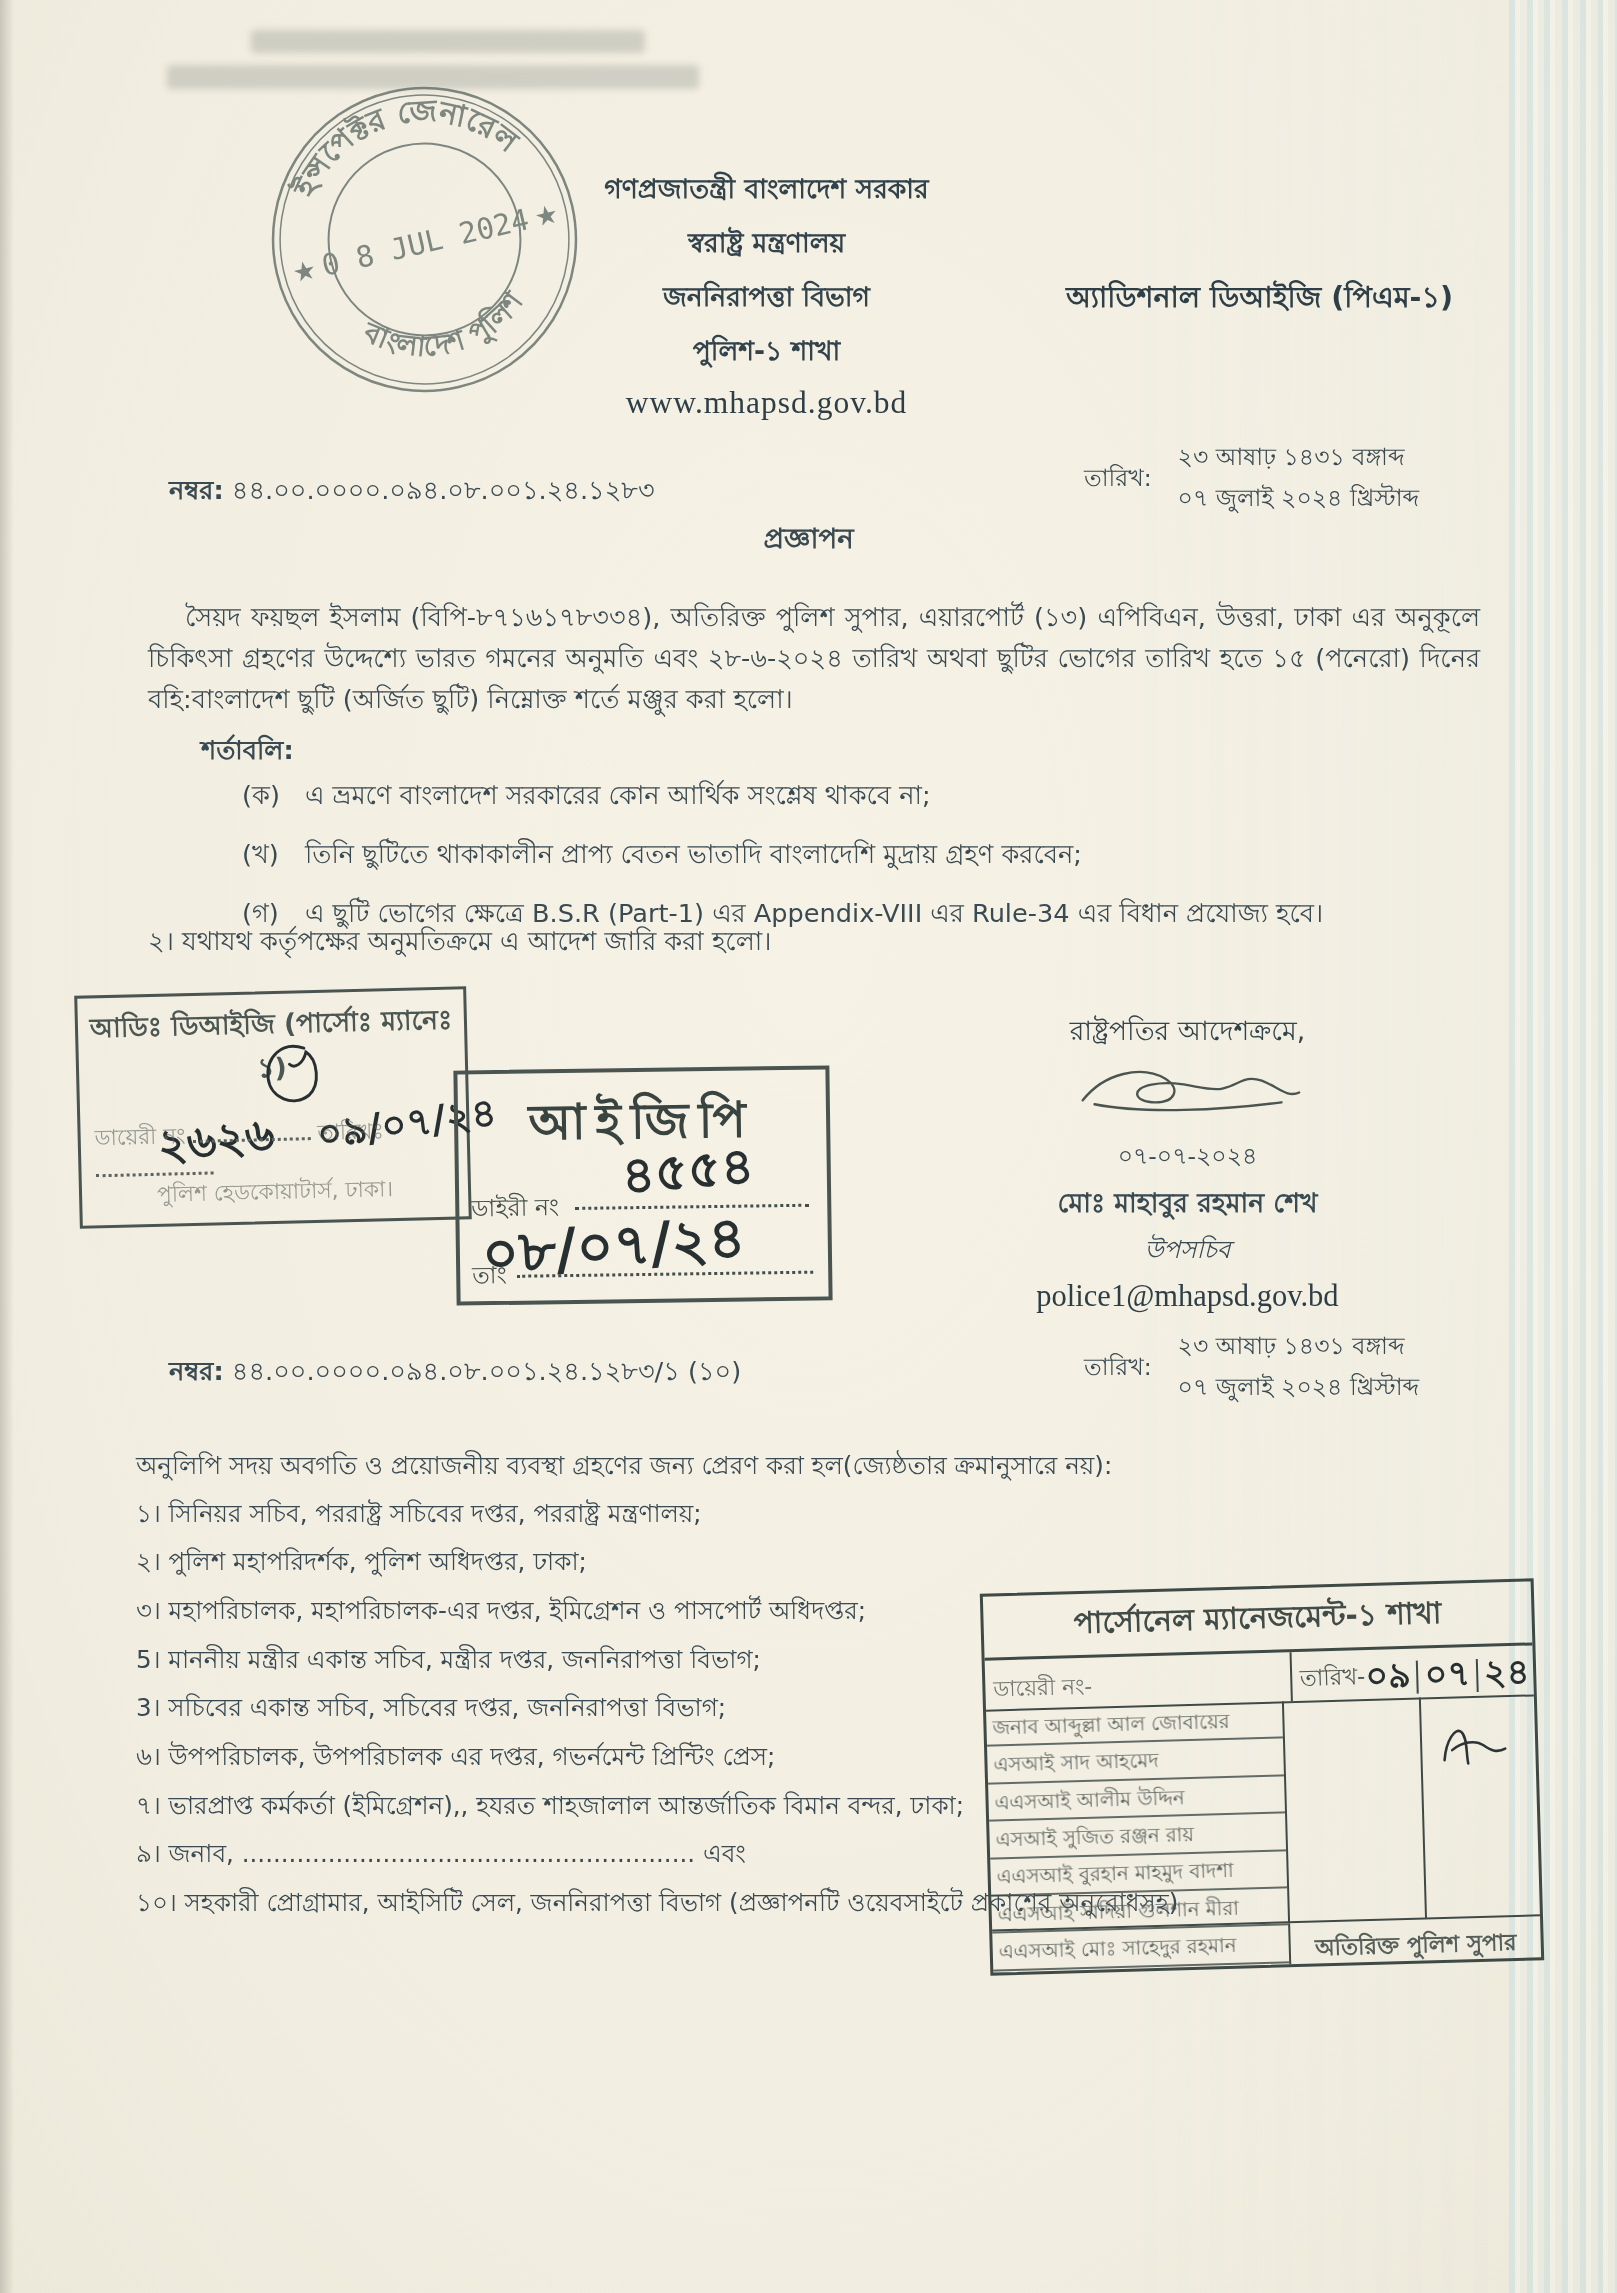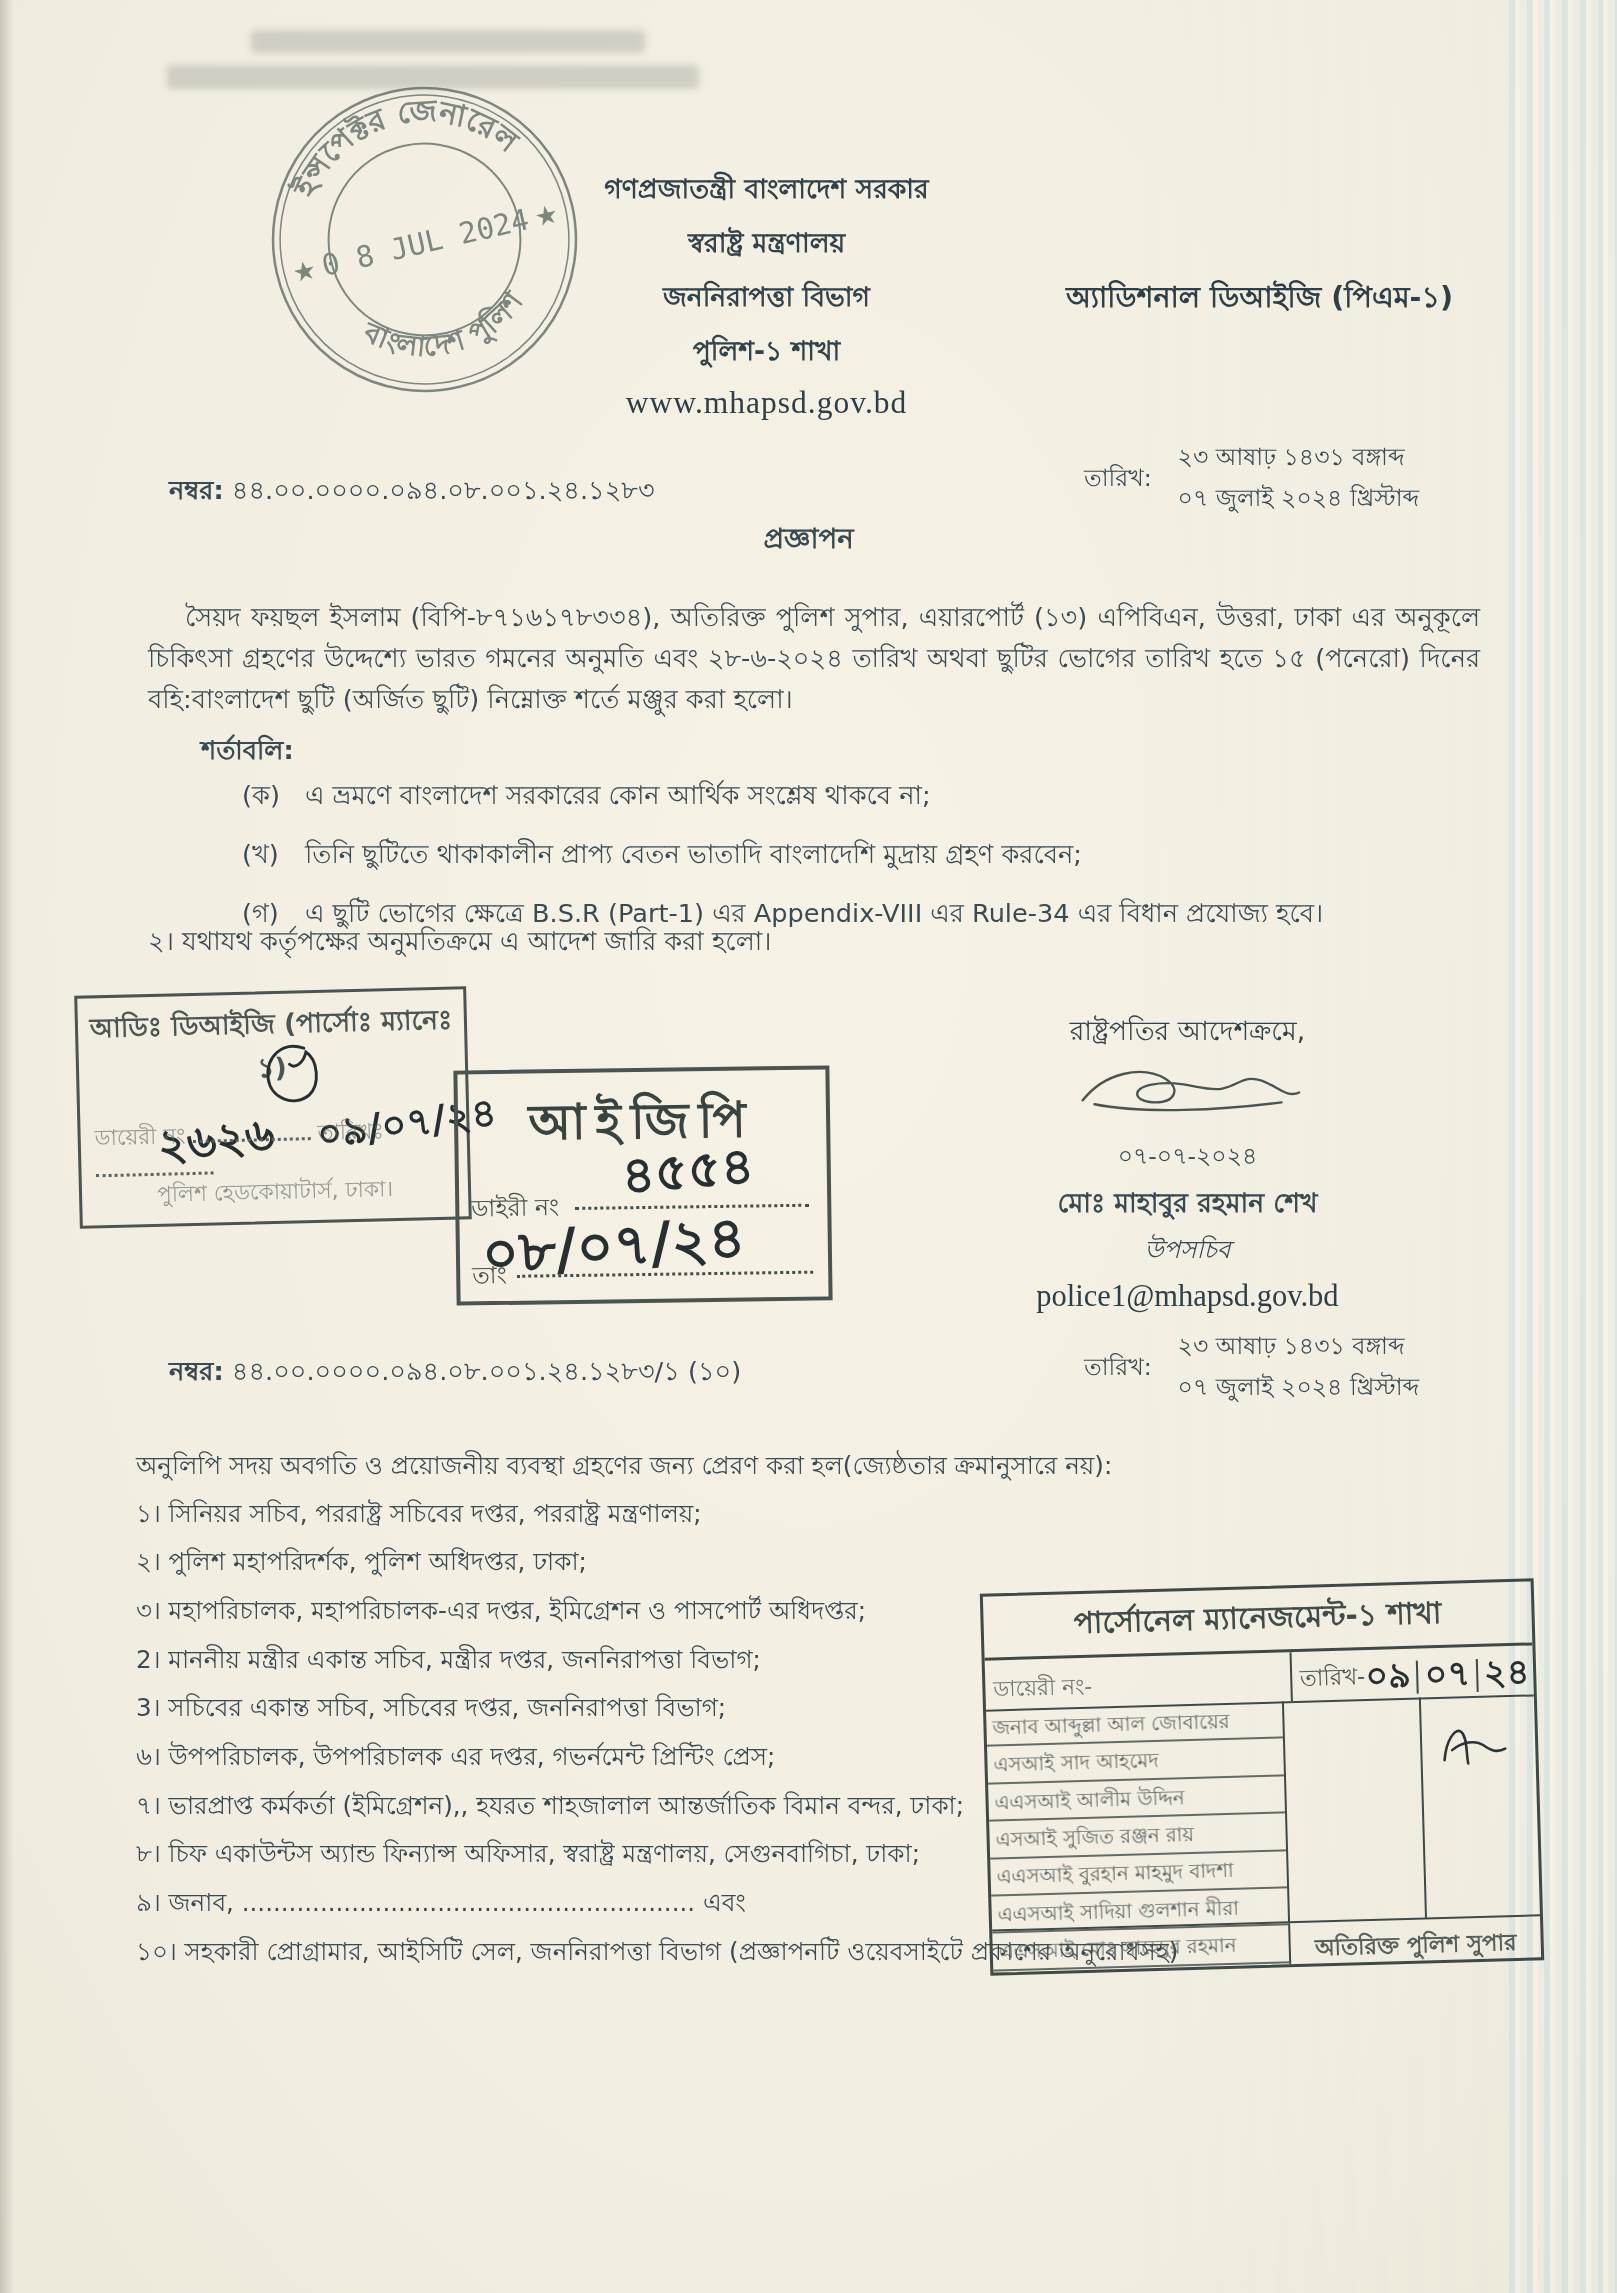--- a/index.html
+++ b/index.html
@@ -207,25 +207,24 @@
       <div>২৩ আষাঢ় ১৪৩১ বঙ্গাব্দ</div>
       <div>০৭ জুলাই ২০২৪ খ্রিস্টাব্দ</div>
     </div>
   </div>
 
   <div class="abs dist">
     <div class="intro">অনুলিপি সদয় অবগতি ও প্রয়োজনীয় ব্যবস্থা গ্রহণের জন্য প্রেরণ করা হল(জ্যেষ্ঠতার ক্রমানুসারে নয়):</div>
     <div class="it">১। সিনিয়র সচিব, পররাষ্ট্র সচিবের দপ্তর, পররাষ্ট্র মন্ত্রণালয়;</div>
     <div class="it">২। পুলিশ মহাপরিদর্শক, পুলিশ অধিদপ্তর, ঢাকা;</div>
     <div class="it">৩। মহাপরিচালক, মহাপরিচালক-এর দপ্তর, ইমিগ্রেশন ও পাসপোর্ট অধিদপ্তর;</div>
-    <div class="it">2। মাননীয় মন্ত্রীর একান্ত সচিব, মন্ত্রীর দপ্তর, জননিরাপত্তা বিভাগ;</div>
+    <div class="it">5। মাননীয় মন্ত্রীর একান্ত সচিব, মন্ত্রীর দপ্তর, জননিরাপত্তা বিভাগ;</div>
     <div class="it">3। সচিবের একান্ত সচিব, সচিবের দপ্তর, জননিরাপত্তা বিভাগ;</div>
     <div class="it">৬। উপপরিচালক, উপপরিচালক এর দপ্তর, গভর্নমেন্ট প্রিন্টিং প্রেস;</div>
     <div class="it">৭। ভারপ্রাপ্ত কর্মকর্তা (ইমিগ্রেশন),, হযরত শাহজালাল আন্তর্জাতিক বিমান বন্দর, ঢাকা;</div>
-    <div class="it">৮। চিফ একাউন্টস অ্যান্ড ফিন্যান্স অফিসার, স্বরাষ্ট্র মন্ত্রণালয়, সেগুনবাগিচা, ঢাকা;</div>
     <div class="it">৯। জনাব, .......................................................... এবং</div>
     <div class="it">১০। সহকারী প্রোগ্রামার, আইসিটি সেল, জননিরাপত্তা বিভাগ (প্রজ্ঞাপনটি ওয়েবসাইটে প্রকাশের অনুরোধসহ)</div>
   </div>
 
   <div class="abs pm">
     <div class="hd">পার্সোনেল ম্যানেজমেন্ট-১ শাখা</div>
     <div class="r2">
       <div class="c1">ডায়েরী নং-</div>
       <div class="c2">
         <span>তারিখ-</span>

